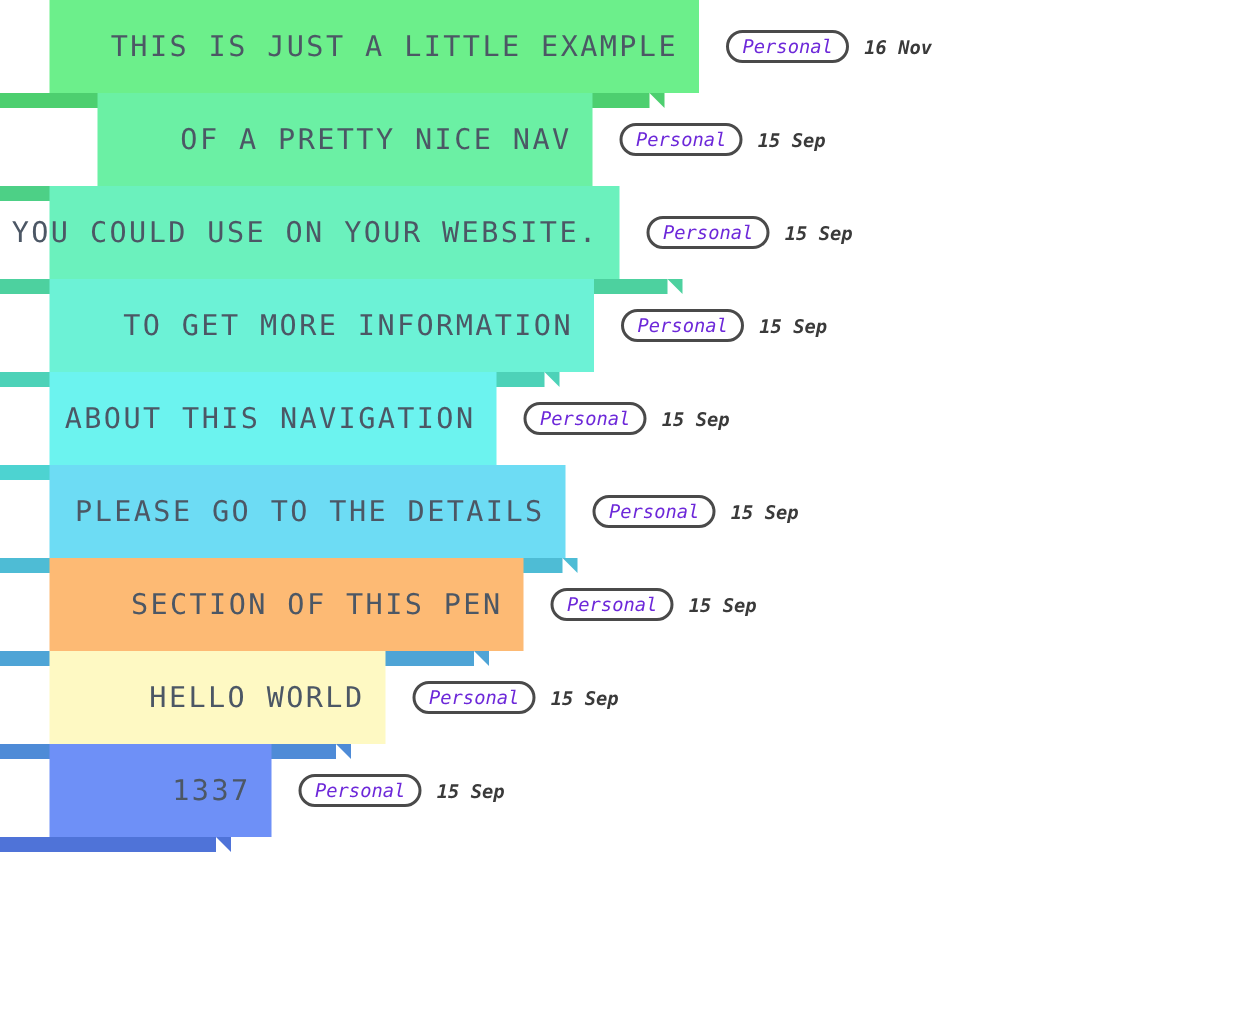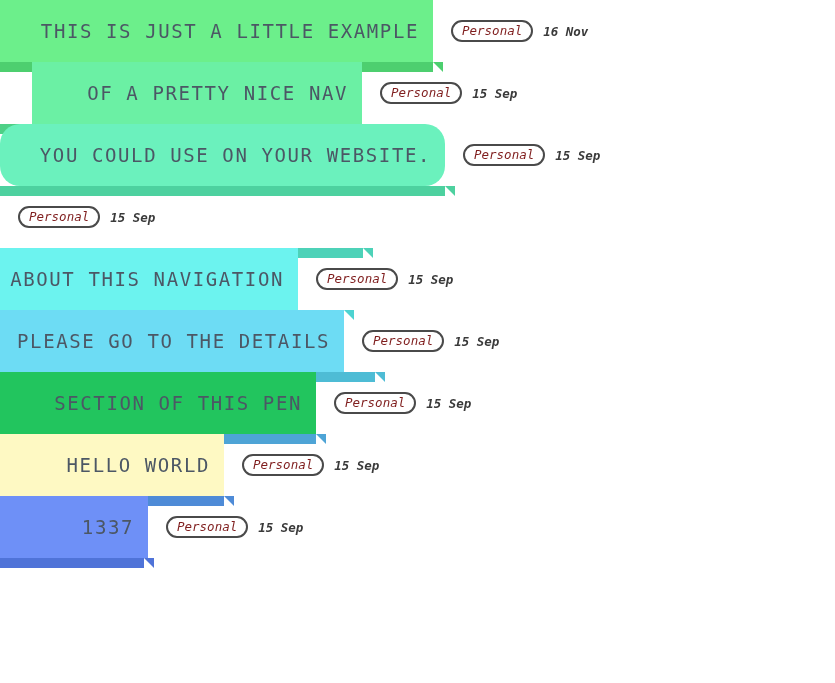--- a/index.html
+++ b/index.html
@@ -20,20 +20,21 @@
     margin: 0;
     padding: 0;
     position: relative;
   }
 
   .nav-row {
     position: relative;
     height: 62px;
     display: flex;
     align-items: stretch;
+    padding-left: 33px;
   }
 
   
   .ribbon {
     position: relative;
     height: 62px;
     display: flex;
     align-items: center;
     justify-content: flex-end;
     box-sizing: border-box;
@@ -88,21 +89,21 @@
     border: 2px solid #4a4a4a;
     border-radius: 16px;
     padding: 2px 9px 3px 9px;
     background: #ffffff;
     box-sizing: border-box;
   }
   .badge-text {
     font-family: "DejaVu Sans Mono", monospace;
     font-style: italic;
     font-size: 12.5px;
-    color: #7f1d1d;
+    color: #6d28d9;
     line-height: 1.1;
     white-space: nowrap;
   }
 
   .date {
     font-family: "DejaVu Sans Mono", monospace;
     font-style: italic;
     font-weight: bold;
     font-size: 12.5px;
     color: #3a3a3a;
@@ -133,32 +134,35 @@
       </div>
       <div class="meta">
         <span class="badge">
           <span class="badge-text">Personal</span>
         </span>
         <span class="date">15 Sep</span>
       </div>
     </li>
     <li class="nav-row">
       <div class="fold" style="width: 445px; background: rgb(77, 209, 159);"></div>
-      <div class="ribbon" style="width: 445px; background: rgb(107, 241, 189); border-radius: 20px;">
+      <div class="ribbon" style="width: 380px; background: rgb(107, 241, 189);">
         <span class="ribbon-label">You could use on your website.</span>
       </div>
       <div class="meta">
         <span class="badge">
           <span class="badge-text">Personal</span>
         </span>
         <span class="date">15 Sep</span>
       </div>
     </li>
     <li class="nav-row">
       <div class="fold" style="width: 363px; background: rgb(77, 210, 184);"></div>
+      <div class="ribbon" style="width: 363px; background: rgb(108, 242, 214);">
+        <span class="ribbon-label">To get more information</span>
+      </div>
       <div class="meta">
         <span class="badge">
           <span class="badge-text">Personal</span>
         </span>
         <span class="date">15 Sep</span>
       </div>
     </li>
     <li class="nav-row">
       <div class="fold" style="width: 344px; background: rgb(77, 211, 209);"></div>
       <div class="ribbon" style="width: 298px; background: rgb(108, 243, 239);">
@@ -178,21 +182,21 @@
       </div>
       <div class="meta">
         <span class="badge">
           <span class="badge-text">Personal</span>
         </span>
         <span class="date">15 Sep</span>
       </div>
     </li>
     <li class="nav-row">
       <div class="fold" style="width: 316px; background: rgb(78, 164, 214);"></div>
-      <div class="ribbon" style="width: 316px; background: #22c55e;">
+      <div class="ribbon" style="width: 316px; background: #fdba74;">
         <span class="ribbon-label">Section of this pen</span>
       </div>
       <div class="meta">
         <span class="badge">
           <span class="badge-text">Personal</span>
         </span>
         <span class="date">15 Sep</span>
       </div>
     </li>
     <li class="nav-row">

